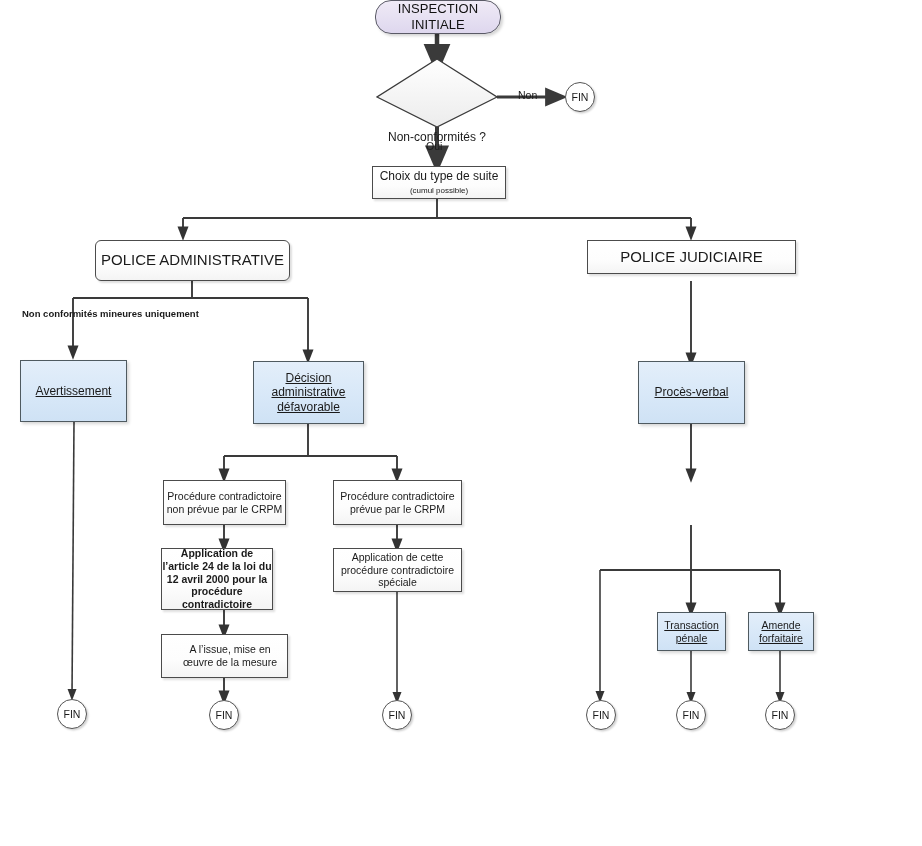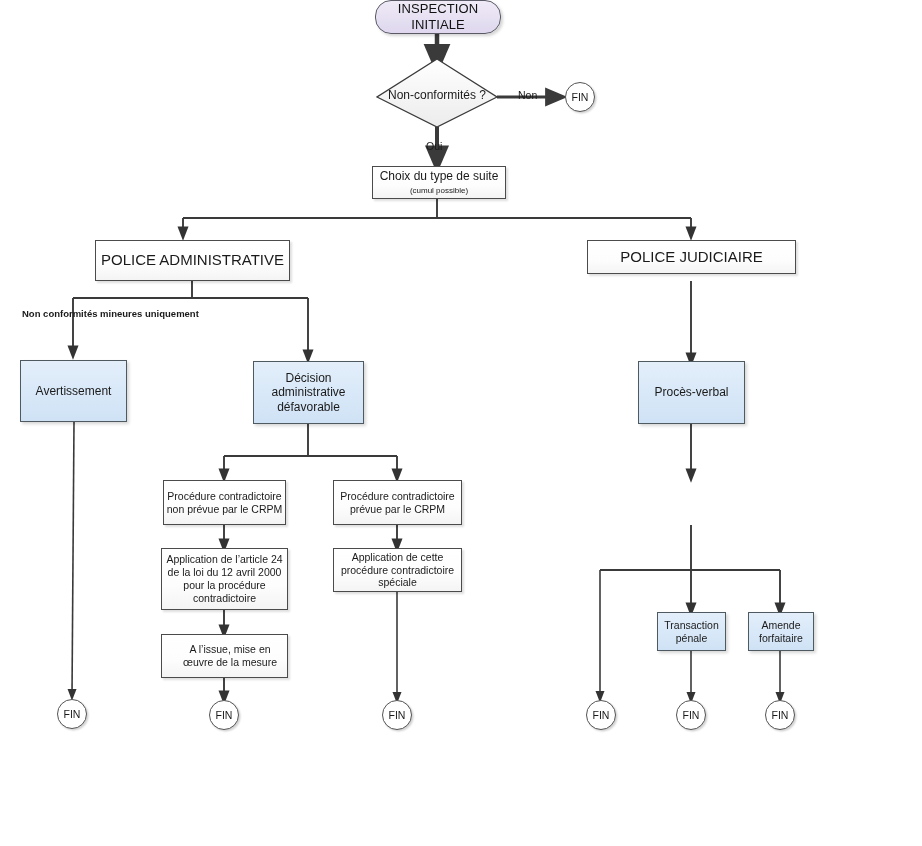--- a/index.html
+++ b/index.html
@@ -48,20 +48,21 @@
   }
   .n-plain {
     border: 1.1px solid #4b4b4b;
     background: linear-gradient(180deg,#ffffff 0%, #fdfdfd 60%, #f4f4f4 100%);
     box-shadow: 2px 2px 2px rgba(0,0,0,.13);
   }
   .n-blue {
     border: 1.4px solid #4f5a60;
     background: linear-gradient(180deg,#e3eefa 0%, #d8e8f8 55%, #cfe2f5 100%);
     box-shadow: 2px 2px 3px rgba(0,0,0,.16);
+    text-decoration: underline;
   }
   .n-big {
     font-size: 15px;
   }
   .n-mid {
     font-size: 12px;
   }
   .n-small {
     font-size: 10.5px;
   }
@@ -70,20 +71,21 @@
     border-radius: 50%;
     background: #ffffff;
     box-shadow: 1.5px 1.5px 2px rgba(0,0,0,.18);
     font-size: 10.5px;
   }
   .n-diamond-label {
     position: absolute;
     z-index: 3;
     font-size: 12px;
     white-space: nowrap;
+    margin-top: 42px;
   }
   .edge-label {
     position: absolute;
     z-index: 4;
     font-size: 10.5px;
     background: transparent;
     white-space: nowrap;
     text-align: center;
   }
   .edge-label.bold-lbl {
@@ -188,21 +190,21 @@
 
   <div class="edge-label" style="left:426px; top:140px;">
     <span>Oui</span>
   </div>
 
   <div class="node n-plain n-mid" style="left:372px; top:166px; width:134px; height:33px; flex-direction:column; justify-content:center;">
     <span class="stack">Choix du type de suite</span>
     <span class="sub">(cumul possible)</span>
   </div>
 
-  <div class="node n-plain n-big" style="left:95px; top:240px; width:195px; height:41px;">
+  <div class="node n-plain n-big" style="left:95px; top:240px; width:195px; height:41px;border-radius:6px;">
     <span>POLICE ADMINISTRATIVE</span>
   </div>
 
   <div class="node n-plain n-big" style="left:587px; top:240px; width:209px; height:34px;">
     <span>POLICE JUDICIAIRE</span>
   </div>
 
   <div class="edge-label bold-lbl" style="left:22px; top:308px; width:104px;">
     <span>Non conformités mineures uniquement</span>
   </div>
@@ -216,21 +218,21 @@
   </div>
 
   <div class="node n-plain n-small" style="left:163px; top:480px; width:123px; height:45px;">
     <span>Procédure contradictoire non prévue par le CRPM</span>
   </div>
 
   <div class="node n-plain n-small" style="left:333px; top:480px; width:129px; height:45px;">
     <span>Procédure contradictoire prévue par le CRPM</span>
   </div>
 
-  <div class="node n-plain n-small" style="left:161px; top:548px; width:127px; height:62px;">
+  <div class="node n-plain n-small" style="left:161px; top:548px; width:112px; height:62px;font-weight:bold;">
     <span>Application de l’article 24 de la loi du 12 avril 2000 pour la procédure contradictoire</span>
   </div>
 
   <div class="node n-plain n-small" style="left:333px; top:548px; width:129px; height:44px;">
     <span>Application de cette procédure contradictoire spéciale</span>
   </div>
 
   <div class="node n-plain n-small" style="left:161px; top:634px; width:127px; height:44px;padding-left:11px;">
     <span>A l’issue, mise en œuvre de la mesure</span>
   </div>

